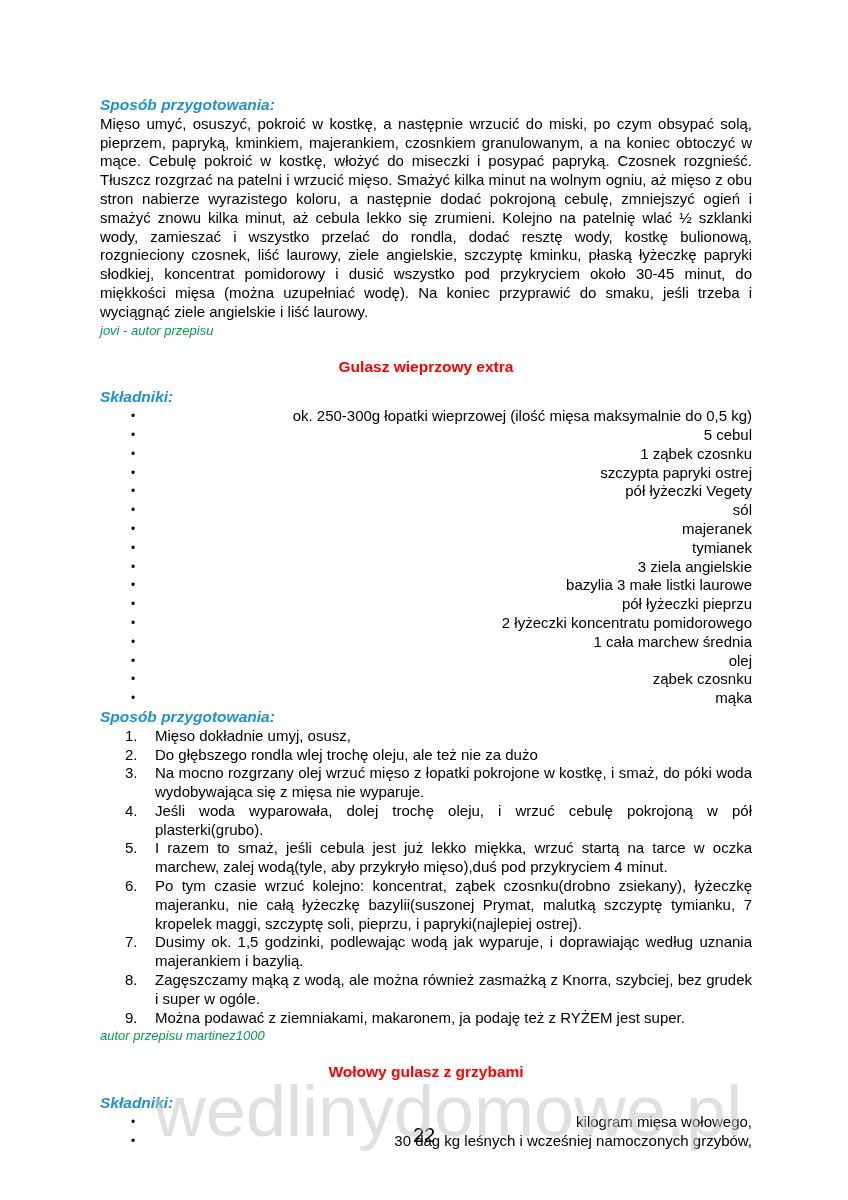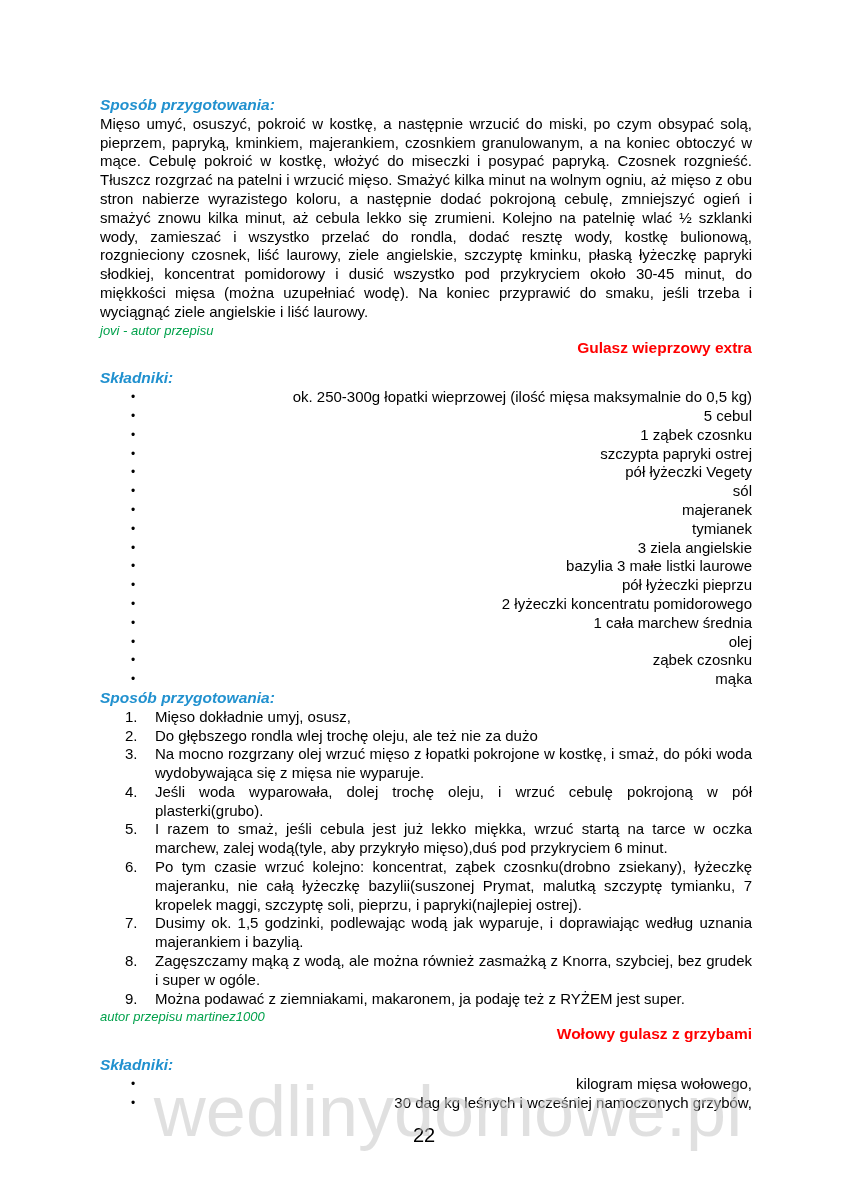--- a/index.html
+++ b/index.html
@@ -20,22 +20,22 @@
   }
   .para { text-align: justify; }
   .author {
     color: var(--author-green, #00a14b);
     font-style: italic; font-size: 13px; line-height: 17px;
     margin-top: 0;
   }
   .title-red {
     color: var(--title-red, #ff0000);
     font-weight: bold; font-size: 15.5px;
-    text-align: right;
-    margin-bottom: 12px;
+    text-align: center;
+    margin-top: 19px; margin-bottom: 12px;
   }
   ul.ingredients { list-style: none; }
   ul.ingredients li { position: relative; padding-left: 55px; text-align: right; }
   ul.ingredients li::before {
     content: "\2022";
     position: absolute; left: 31px; font-size: 12px;
   }
   ol.steps { list-style: none; counter-reset: step; }
   ol.steps li {
     counter-increment: step;
@@ -93,21 +93,21 @@
       <li>ząbek czosnku</li>
       <li>mąka</li>
     </ul>
   <div class="h-blue">Sposób przygotowania:</div>
   <ol class="steps">
 
   <li>Mięso dokładnie umyj, osusz,</li>
       <li>Do głębszego rondla wlej trochę oleju, ale też nie za dużo</li>
       <li>Na mocno rozgrzany olej wrzuć mięso z łopatki pokrojone w kostkę, i smaż, do póki woda wydobywająca się z mięsa nie wyparuje.</li>
       <li>Jeśli woda wyparowała, dolej trochę oleju, i wrzuć cebulę pokrojoną w pół plasterki(grubo).</li>
-      <li>I razem to smaż, jeśli cebula jest już lekko miękka, wrzuć startą na tarce w oczka marchew, zalej wodą(tyle, aby przykryło mięso),duś pod przykryciem 6 minut.</li>
+      <li>I razem to smaż, jeśli cebula jest już lekko miękka, wrzuć startą na tarce w oczka marchew, zalej wodą(tyle, aby przykryło mięso),duś pod przykryciem 4 minut.</li>
       <li>Po tym czasie wrzuć kolejno: koncentrat, ząbek czosnku(drobno zsiekany), łyżeczkę majeranku, nie całą łyżeczkę bazylii(suszonej Prymat, malutką szczyptę tymianku, 7 kropelek maggi, szczyptę soli, pieprzu, i papryki(najlepiej ostrej).</li>
       <li>Dusimy ok. 1,5 godzinki, podlewając wodą jak wyparuje, i doprawiając według uznania majerankiem i bazylią.</li>
       <li>Zagęszczamy mąką z wodą, ale można również zasmażką z Knorra, szybciej, bez grudek i super w ogóle.</li>
       <li>Można podawać z ziemniakami, makaronem, ja podaję też z RYŻEM jest super.</li>
     </ol>
   <div class="author">autor przepisu martinez1000</div>
 
   <h2 class="title-red">Wołowy gulasz z grzybami</h2>
   <div class="h-blue">Składniki:</div>
   <ul class="ingredients">

